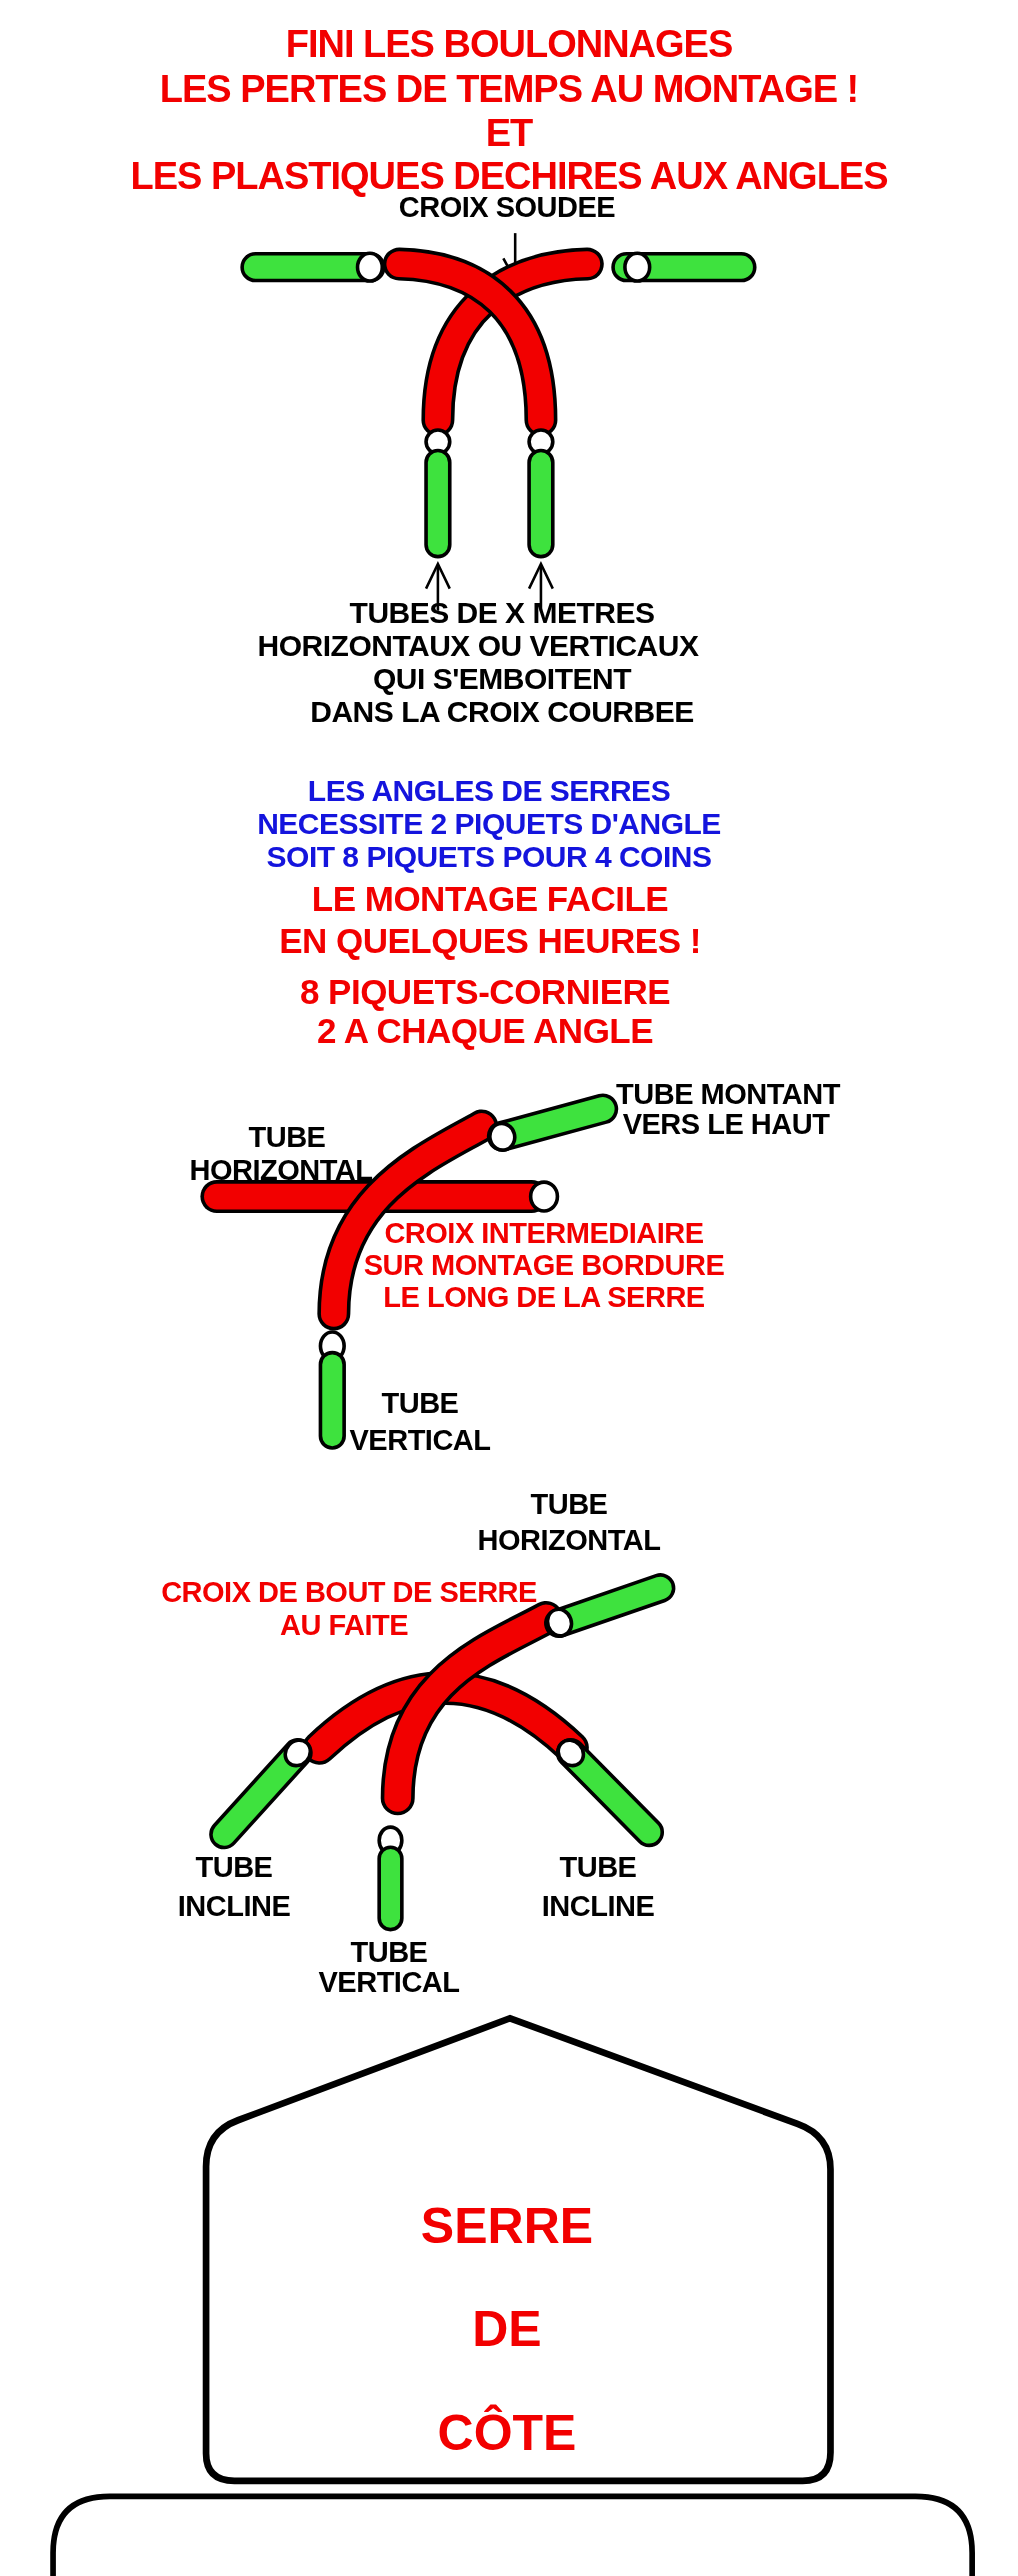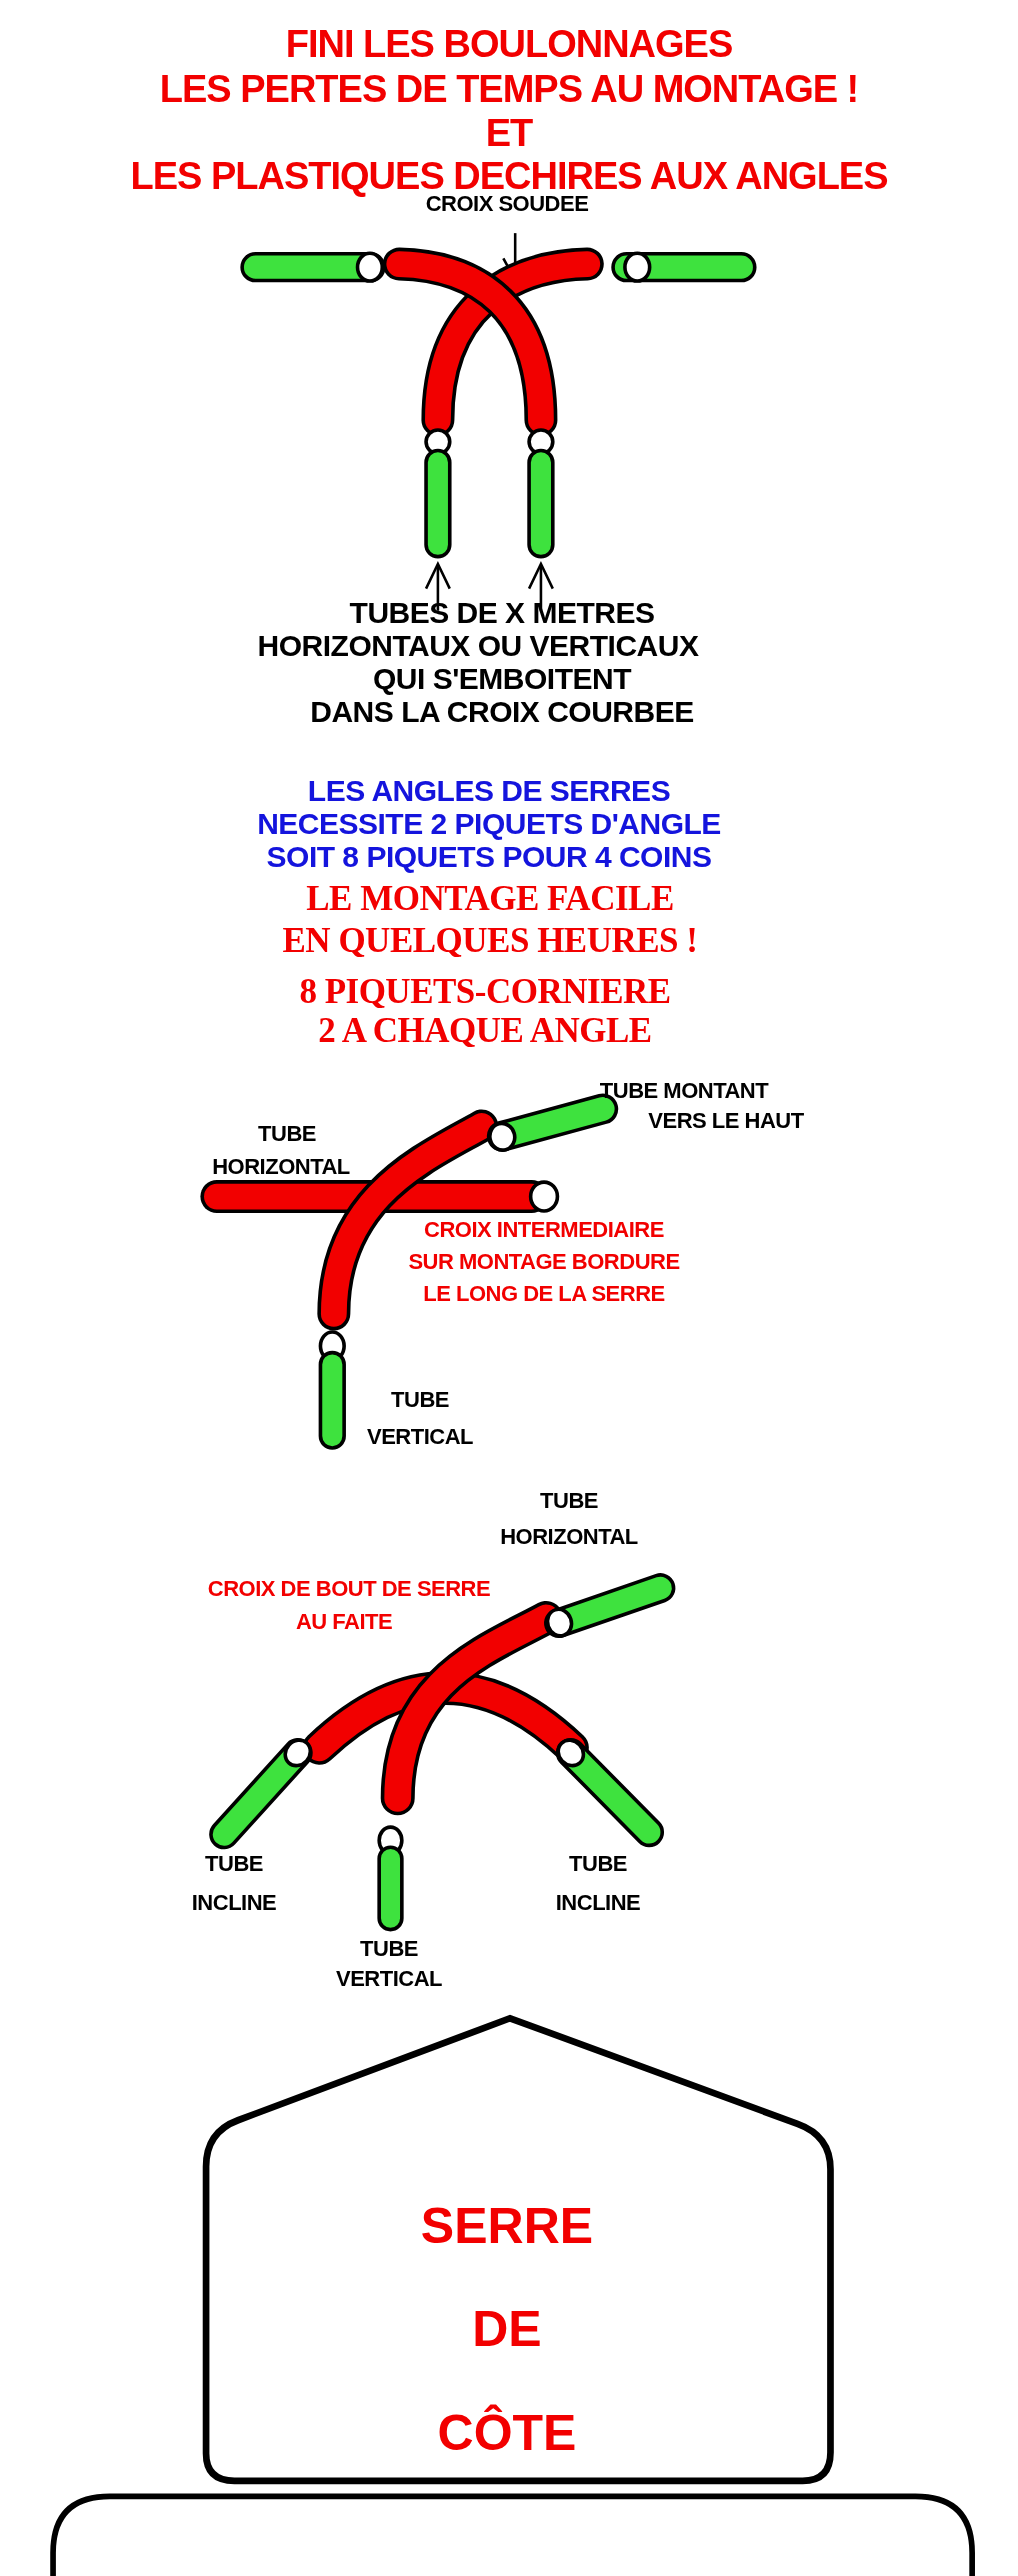--- a/index.html
+++ b/index.html
@@ -4,23 +4,23 @@
 <style>
   html,body{margin:0;padding:0;background:#fff;}
   #canvas{position:relative;width:1018px;height:3002px;background:#ffffff;overflow:hidden;
           font-family:"Liberation Sans",sans-serif;}
   .t{position:absolute;transform:translateX(-50%);white-space:nowrap;
      font-weight:bold;line-height:1;letter-spacing:-0.5px;}
   .red{color:#f20000;}
   .blue{color:#1414dd;}
   .blk{color:#000000;}
   .s74{font-size:38px;letter-spacing:-1px;}
-  .s68{font-size:35px;font-family:Liberation Serif, serif;}
+  .s68{font-size:35px;}
   .s58{font-size:30px;}
-  .s56{font-size:22px;}
+  .s56{font-size:29px;}
   .s145{font-size:50px;letter-spacing:0;}
   svg{position:absolute;left:0;top:0;}
 </style>
 </head>
 <body>
 
 <div id="canvas">
 
   <svg width="1018" height="3002" viewBox="0 0 1976 5826">
 
@@ -140,21 +140,21 @@
   <div class="t blue s58" style="left:489px;top:776px">LES ANGLES DE SERRES</div>
   <div class="t blue s58" style="left:489px;top:809px">NECESSITE 2 PIQUETS D'ANGLE</div>
   <div class="t blue s58" style="left:489px;top:842px">SOIT 8 PIQUETS POUR 4 COINS</div>
 
   <div class="t red s68" style="left:490px;top:881px">LE MONTAGE FACILE</div>
   <div class="t red s68" style="left:490px;top:923px">EN QUELQUES HEURES !</div>
 
   <div class="t red s68" style="left:485px;top:974px">8 PIQUETS-CORNIERE</div>
   <div class="t red s68" style="left:485px;top:1013px">2 A CHAQUE ANGLE</div>
 
-  <div class="t blk s56" style="left:684px;top:1080px">TUBE MONTANT</div>
+  <div class="t blk s56" style="left:728px;top:1080px">TUBE MONTANT</div>
   <div class="t blk s56" style="left:726px;top:1110px">VERS LE HAUT</div>
   <div class="t blk s56" style="left:287px;top:1123px">TUBE</div>
   <div class="t blk s56" style="left:281px;top:1156px">HORIZONTAL</div>
   <div class="t red s56" style="left:544px;top:1219px">CROIX INTERMEDIAIRE</div>
   <div class="t red s56" style="left:544px;top:1251px">SUR MONTAGE BORDURE</div>
   <div class="t red s56" style="left:544px;top:1283px">LE LONG DE LA SERRE</div>
   <div class="t blk s56" style="left:420px;top:1389px">TUBE</div>
   <div class="t blk s56" style="left:420px;top:1426px">VERTICAL</div>
 
   <div class="t blk s56" style="left:569px;top:1490px">TUBE</div>

